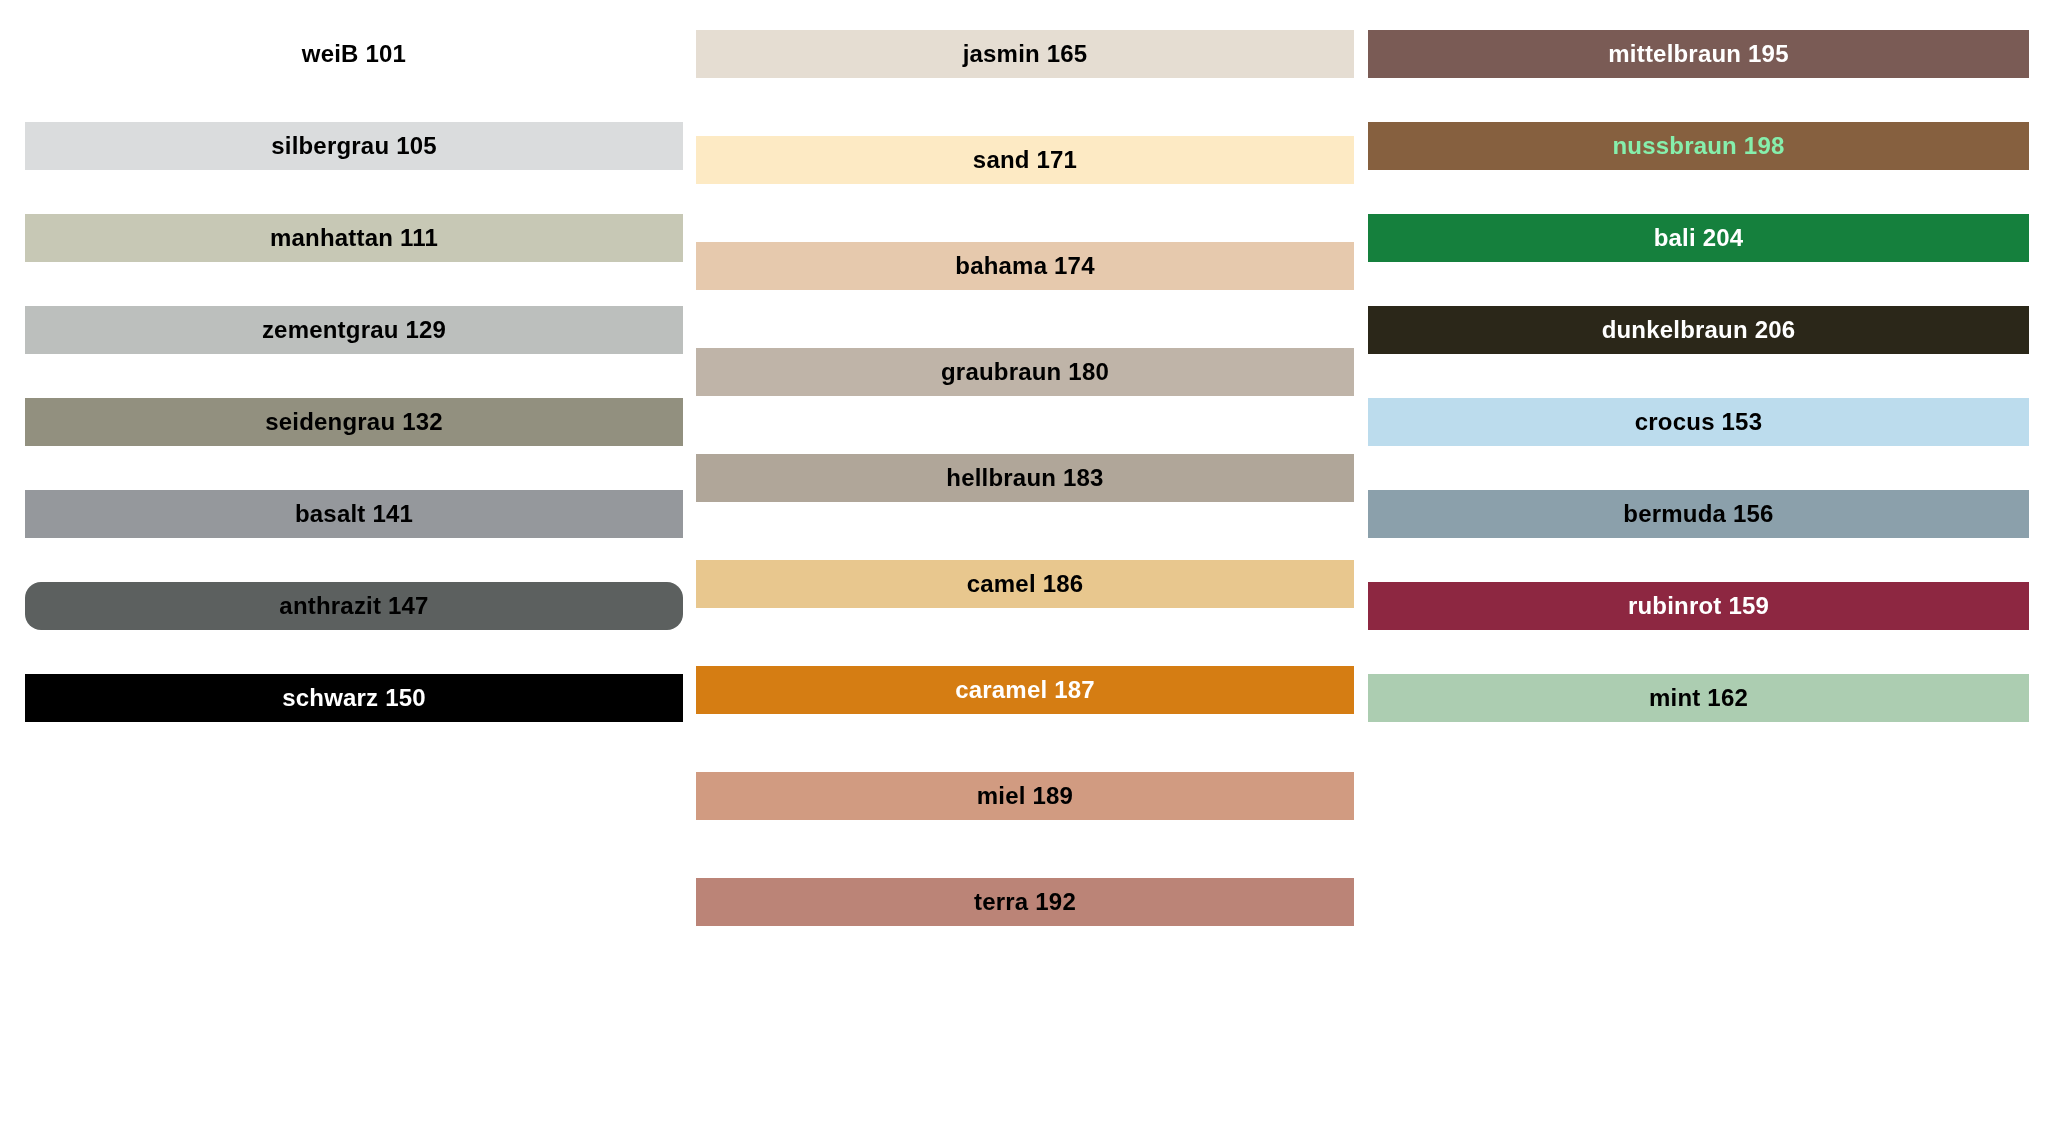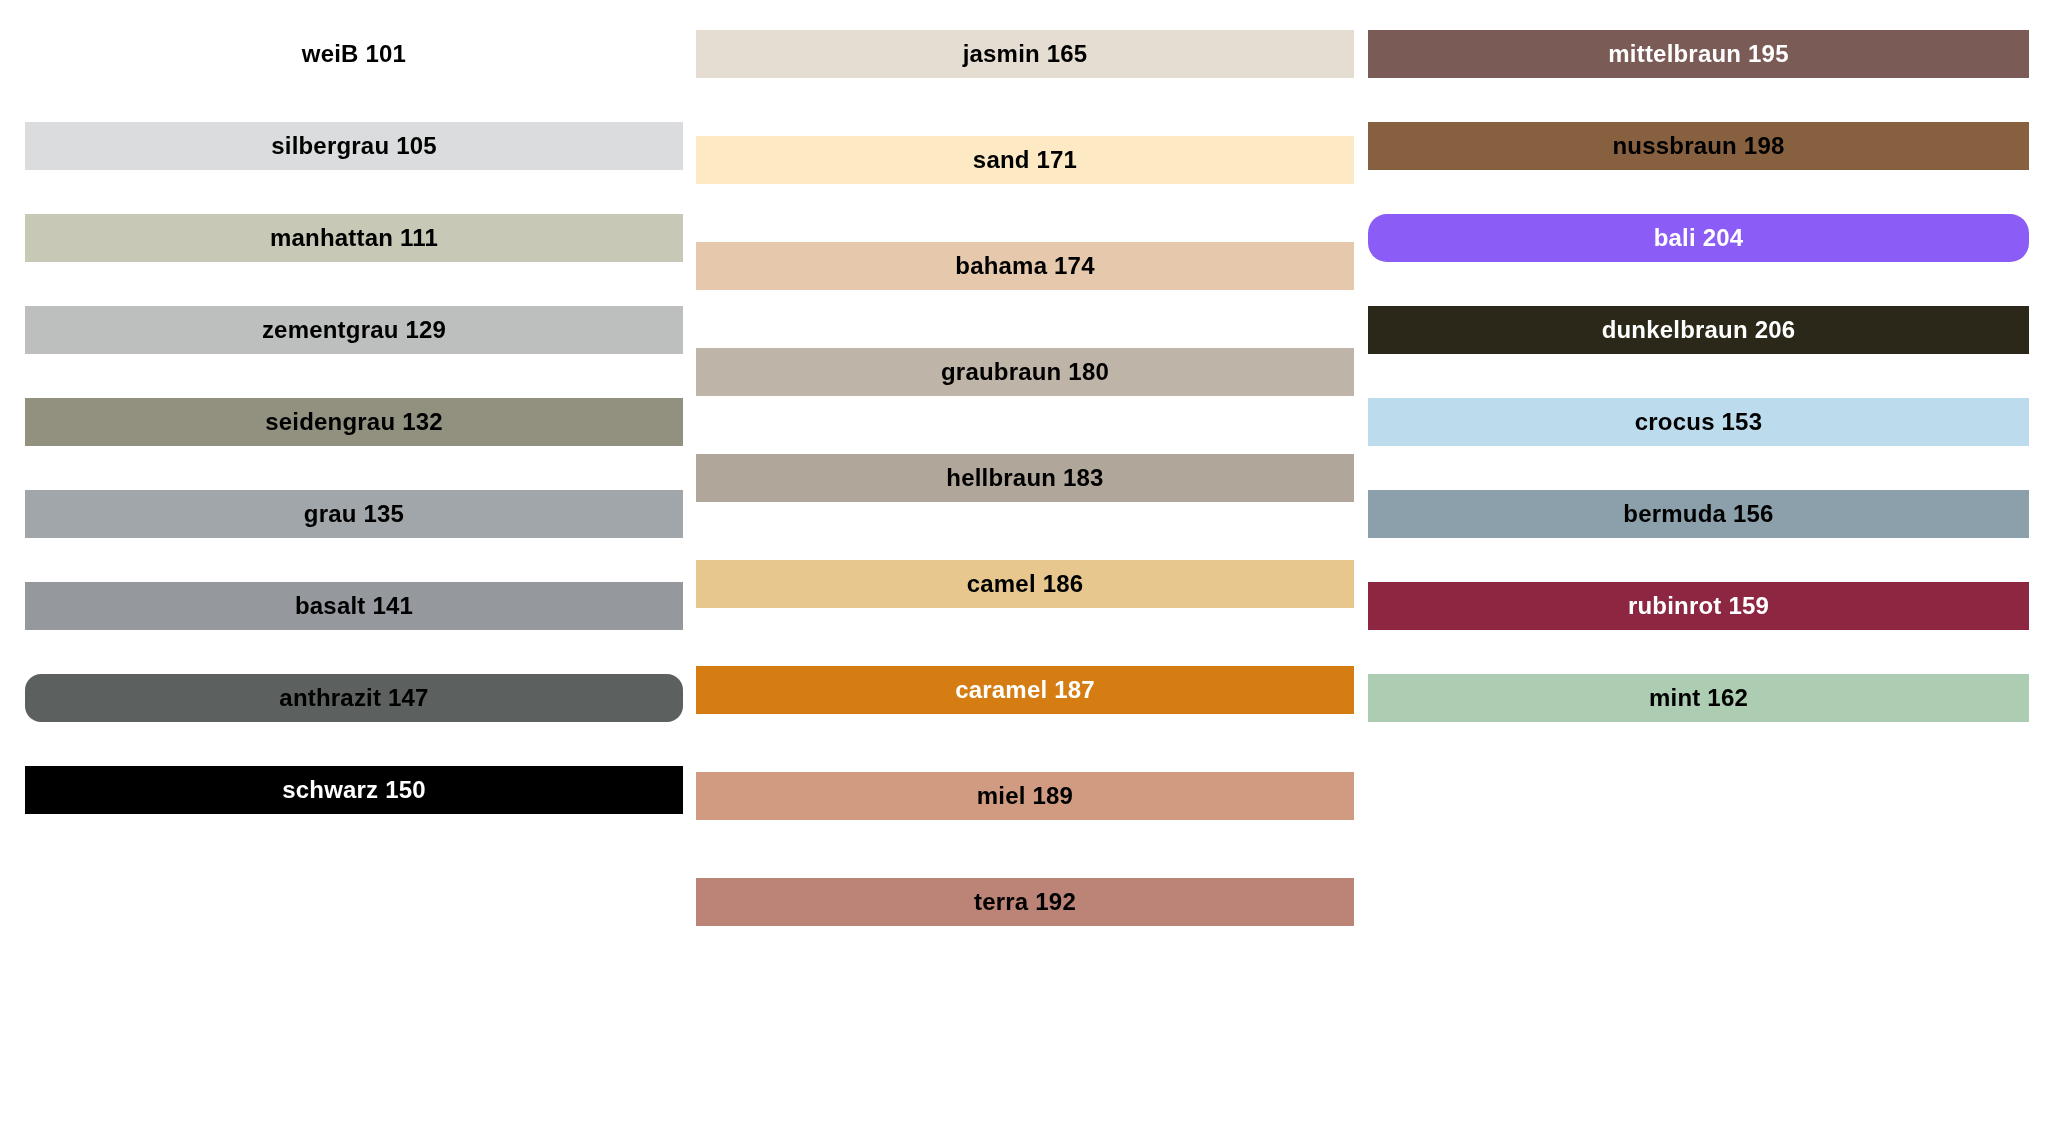--- a/index.html
+++ b/index.html
@@ -81,23 +81,20 @@
         </div>
         <div class="swatch" style="background-color: rgb(199, 200, 181);">
           <span class="swatch-label" style="color: rgb(0, 0, 0);">manhattan 111</span>
         </div>
         <div class="swatch" style="background-color: rgb(188, 191, 189);">
           <span class="swatch-label" style="color: rgb(0, 0, 0);">zementgrau 129</span>
         </div>
         <div class="swatch" style="background-color: rgb(146, 144, 127);">
           <span class="swatch-label" style="color: rgb(0, 0, 0);">seidengrau 132</span>
         </div>
-        <div class="swatch" style="background-color: rgb(161, 166, 170);">
-          <span class="swatch-label" style="color: rgb(0, 0, 0);">grau 135</span>
-        </div>
         <div class="swatch" style="background-color: rgb(149, 152, 156);">
           <span class="swatch-label" style="color: rgb(0, 0, 0);">basalt 141</span>
         </div>
         <div class="swatch" style="background-color: rgb(92, 96, 95); border-radius: 16px;">
           <span class="swatch-label" style="color: rgb(0, 0, 0);">anthrazit 147</span>
         </div>
         <div class="swatch" style="background-color: rgb(0, 0, 0);">
           <span class="swatch-label" style="color: rgb(255, 255, 255);">schwarz 150</span>
         </div>
       </div>
@@ -128,23 +125,23 @@
         </div>
         <div class="swatch" style="background-color: rgb(187, 132, 119);">
           <span class="swatch-label" style="color: rgb(0, 0, 0);">terra 192</span>
         </div>
       </div>
       <div class="column col-2">
         <div class="swatch" style="background-color: rgb(122, 91, 85);">
           <span class="swatch-label" style="color: rgb(255, 255, 255);">mittelbraun 195</span>
         </div>
         <div class="swatch" style="background-color: rgb(134, 96, 63);">
-          <span class="swatch-label" style="color: #000000;">nussbraun 198</span>
+          <span class="swatch-label" style="color: #86efac;">nussbraun 198</span>
         </div>
-        <div class="swatch" style="background-color: #8b5cf6; border-radius: 19px;">
+        <div class="swatch" style="background-color: #15803d;">
           <span class="swatch-label" style="color: rgb(255, 255, 255);">bali 204</span>
         </div>
         <div class="swatch" style="background-color: rgb(43, 39, 25);">
           <span class="swatch-label" style="color: rgb(255, 255, 255);">dunkelbraun 206</span>
         </div>
         <div class="swatch" style="background-color: rgb(188, 220, 237);">
           <span class="swatch-label" style="color: rgb(0, 0, 0);">crocus 153</span>
         </div>
         <div class="swatch" style="background-color: rgb(139, 160, 171);">
           <span class="swatch-label" style="color: rgb(0, 0, 0);">bermuda 156</span>

